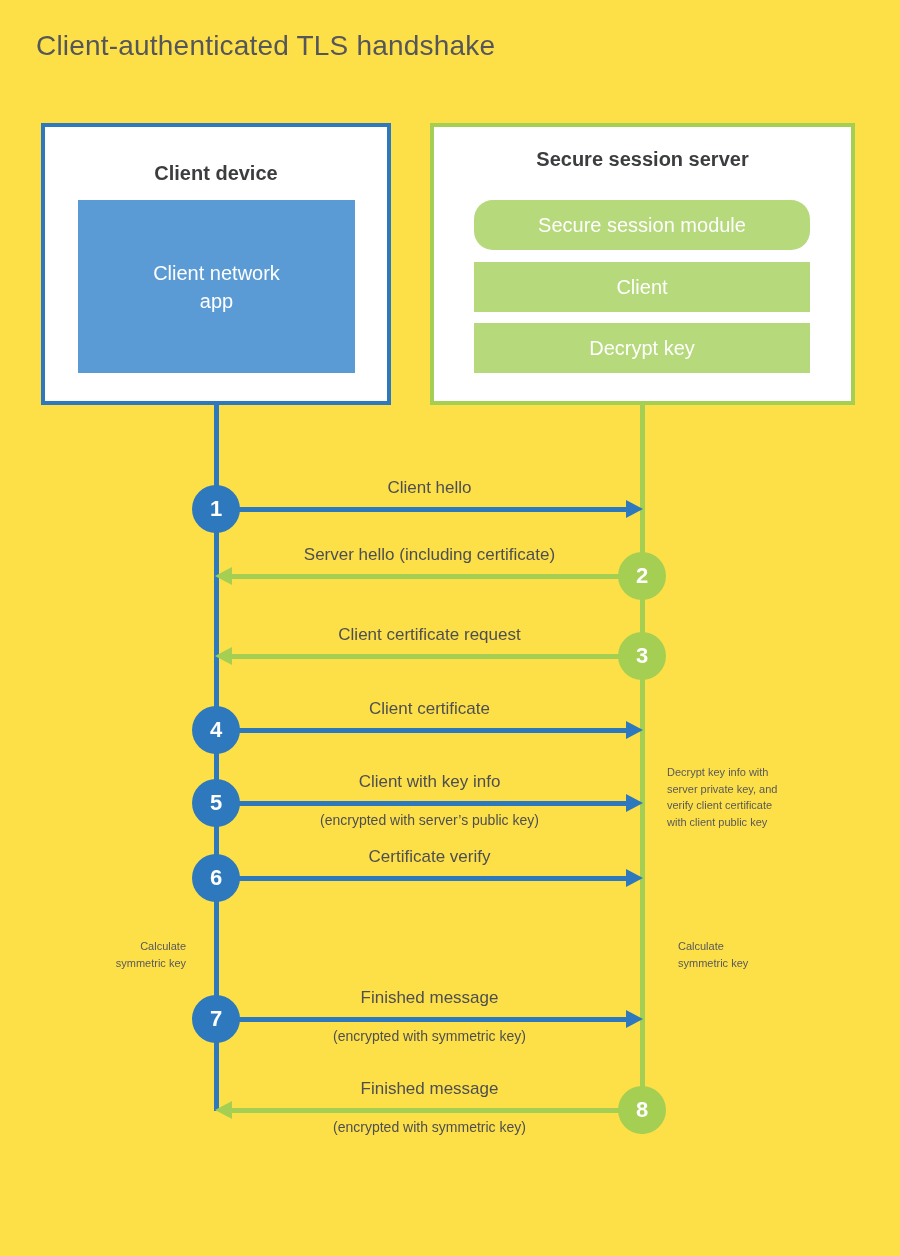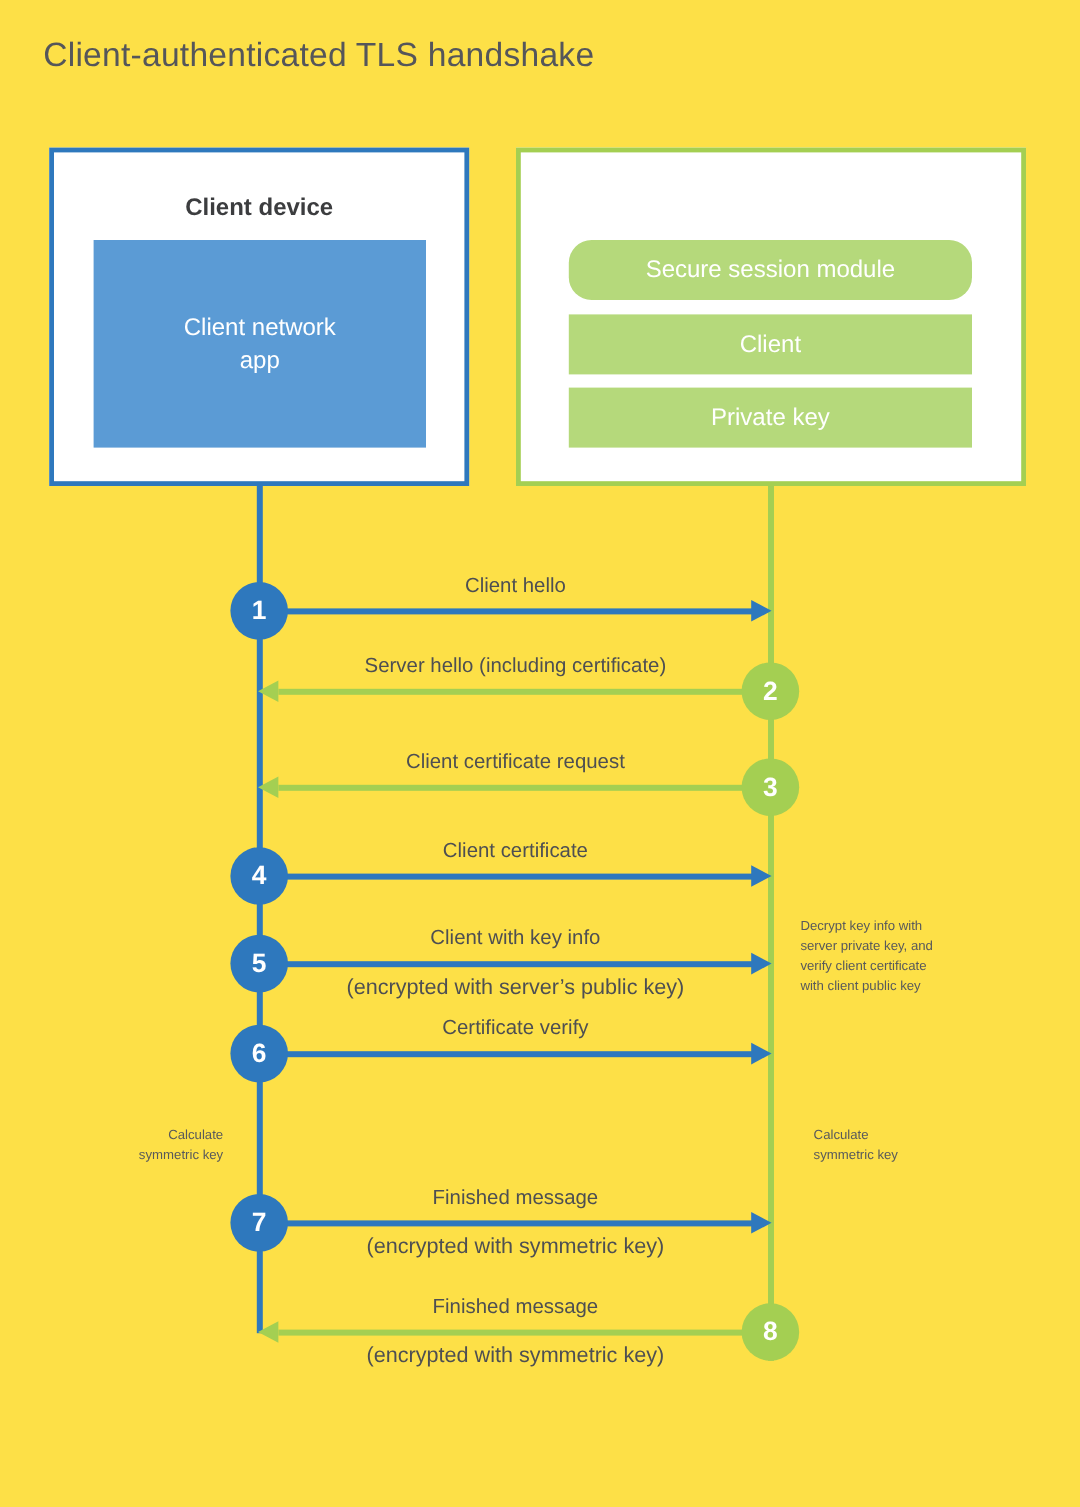--- a/index.html
+++ b/index.html
@@ -43,21 +43,21 @@
   .blue-bg{background:#2e78bd;} .green-bg{background:#a4cf52;}
   .msg-line{position:absolute;height:5px;z-index:2;}
   .line-blue{background:#2e78bd;left:216px;width:412px;}
   .line-green{background:#a4cf52;left:232px;width:410px;}
   .arrow-head{position:absolute;width:0;height:0;border-top:9px solid transparent;border-bottom:9px solid transparent;z-index:2;}
   .head-right{left:626px;border-left:17px solid #2e78bd;}
   .head-left{left:215px;border-right:17px solid #a4cf52;}
   .msg-label{
     position:absolute;left:216px;width:427px;text-align:center;font-size:17px;color:#4e4f52;z-index:3;
   }
-  .msg-sub{font-size:18px;color:#4e4f52;}
+  .msg-sub{font-size:14px;color:#4e4f52;}
   
   .note{
     position:absolute;font-size:11px;line-height:16.5px;color:#58595b;white-space:pre-line;z-index:3;
   }
   .note-decrypt{left:667px;top:764px;width:180px;text-align:left;}
   .calc-left{left:56px;top:938px;width:130px;text-align:right;line-height:17px;}
   .calc-right{left:678px;top:938px;width:130px;text-align:left;line-height:17px;}
 </style>
 </head>
 <body>
@@ -65,23 +65,24 @@
 <div class="canvas">
 
   <div class="page-title">Client-authenticated TLS handshake</div>
 
   <div class="actor-box client-box"></div>
   <div class="actor-title client-title">Client device</div>
   <div class="app-box">Client network
 app</div>
 
   <div class="actor-box server-box"></div>
+  <div class="actor-title server-title">Secure session server</div>
   <div class="server-bar bar-1">Secure session module</div>
   <div class="server-bar bar-2">Client</div>
-  <div class="server-bar bar-3">Private key</div>
+  <div class="server-bar bar-3">Decrypt key</div>
 
   <div class="lifeline lifeline-blue"></div>
   <div class="lifeline lifeline-green"></div>
 
   <div class="msg-line line-blue" style="top:507px"></div>
   <div class="arrow-head head-right" style="top:500px"></div>
   <div class="msg-circle blue-bg" style="left:192px;top:485px">1</div>
   <div class="msg-label" style="top:478px">Client hello</div>
 
   <div class="msg-line line-green" style="top:574px"></div>

